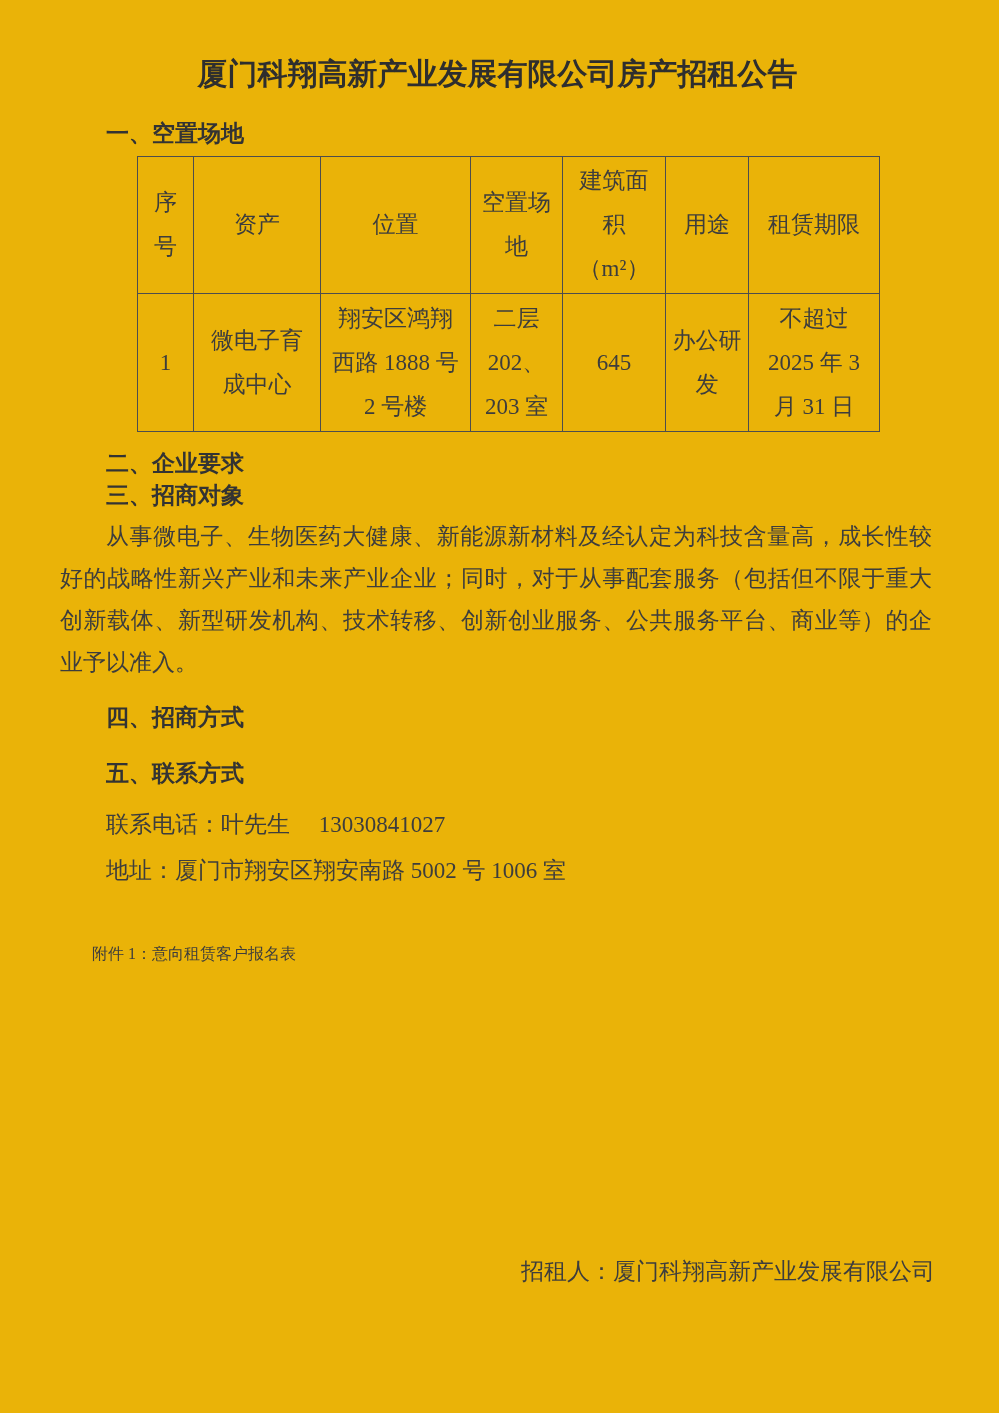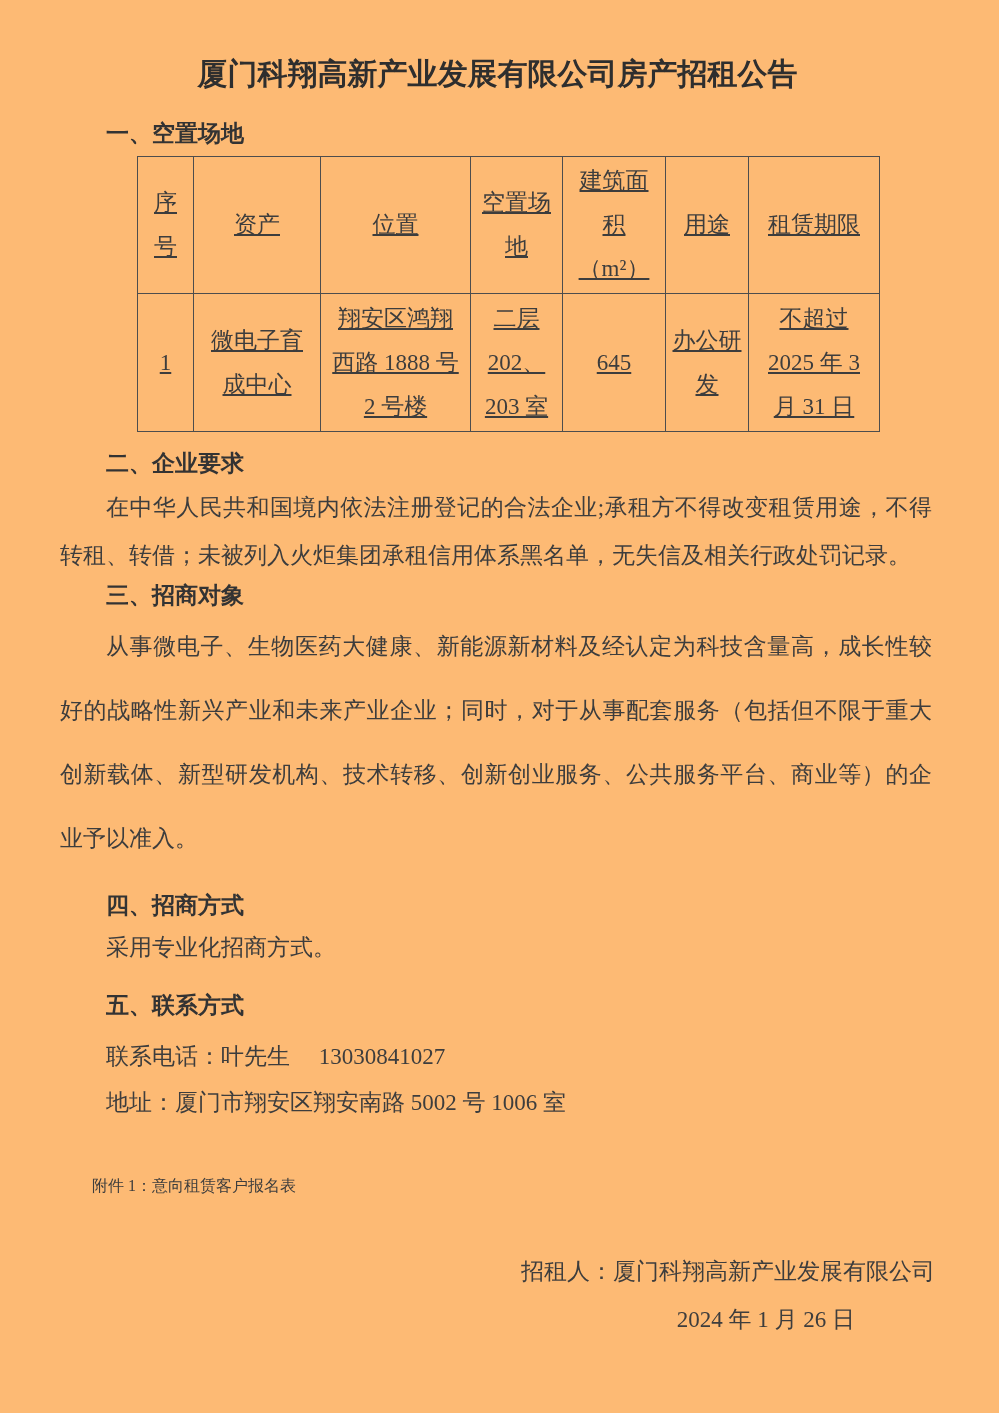--- a/index.html
+++ b/index.html
@@ -2,21 +2,21 @@
 <html><head>
 <meta charset="utf-8">
 <style>
   * { margin: 0; padding: 0; box-sizing: border-box; }
   html, body { background: #ffffff; }
   .page {
     position: relative;
     width: 999px;
     height: 1413px;
     margin: 0 auto;
-    background: #fdba74;
+    background: #eab308;
     font-family: "Liberation Serif", "DejaVu Serif", serif;
     color: #3d3d3d;
     overflow: hidden;
   }
   .content {
     padding: 52px 64px 0 60px;
   }
   .doc-title {
     text-align: center;
     font-size: 30px;
@@ -33,21 +33,20 @@
   }
   .sec1-heading { margin-top: 22px; }
   .asset-table {
     border-collapse: collapse;
     table-layout: fixed;
     width: 742px;
     margin-top: 6px;
     margin-left: 77px;
     font-size: 23px;
     color: #3d3d3d;
-    text-decoration: underline;
   }
   .asset-table th, .asset-table td {
     border: 1px solid #4d4d4d;
     text-align: center;
     vertical-align: middle;
     font-weight: normal;
     padding: 2px 6px;
     overflow: hidden;
   }
   .asset-table thead tr { height: 92px; }
@@ -58,21 +57,21 @@
     width: 872px;
     font-size: 23px;
     line-height: 48px;
     text-align: justify;
     text-indent: 2em;
     color: #3d3d3d;
   }
   .s2-heading { margin-top: 16px; }
   .s2-para { margin-top: 4px; }
   .s3-heading { }
-  .s3-para { margin-top: 4px; line-height: 64px; font-family: Liberation Mono, monospace; }
+  .s3-para { margin-top: 4px; line-height: 42px; }
   .s4-heading { margin-top: 18px; }
   .s4-para { margin-top: 8px; line-height: 36px; }
   .s5-heading { margin-top: 24px; }
   .contact-line {
     font-size: 23px;
     line-height: 46px;
     text-indent: 2em;
     color: #3d3d3d;
   }
   .s5-phone { margin-top: 12px; }
@@ -140,33 +139,30 @@
           <td>翔安区鸿翔西路 1888 号 2 号楼</td>
           <td>二层 202、203 室</td>
           <td>645</td>
           <td>办公研发</td>
           <td>不超过 2025 年 3 月 31 日</td>
         </tr>
       </tbody>
     </table>
 
     <div class="sec-heading s2-heading">二、企业要求</div>
-    <div class="body-para s2-para">在中华人民共和国境内依法注册登记的合法企业;承租方不得改变租赁用途，不得转租、转借；未被列入火炬集团承租信用体系黑名单，无失信及相关行政处罚记录。</div>
 
     <div class="sec-heading s3-heading">三、招商对象</div>
     <div class="body-para s3-para">从事微电子、生物医药大健康、新能源新材料及经认定为科技含量高，成长性较好的战略性新兴产业和未来产业企业；同时，对于从事配套服务（包括但不限于重大创新载体、新型研发机构、技术转移、创新创业服务、公共服务平台、商业等）的企业予以准入。</div>
 
     <div class="sec-heading s4-heading">四、招商方式</div>
-    <div class="body-para s4-para">采用专业化招商方式。</div>
 
     <div class="sec-heading s5-heading">五、联系方式</div>
     <div class="contact-line s5-phone">联系电话：叶先生　 13030841027</div>
     <div class="contact-line">地址：厦门市翔安区翔安南路 5002 号 1006 室</div>
 
     <div class="attachment-line">附件 1：意向租赁客户报名表</div>
 
   </div>
 
   <div class="footer-block">
     <div class="footer-lessor">招租人：厦门科翔高新产业发展有限公司</div>
-    <div class="footer-date">2024 年 1 月 26 日</div>
   </div>
 </div>
 
 </body></html>

